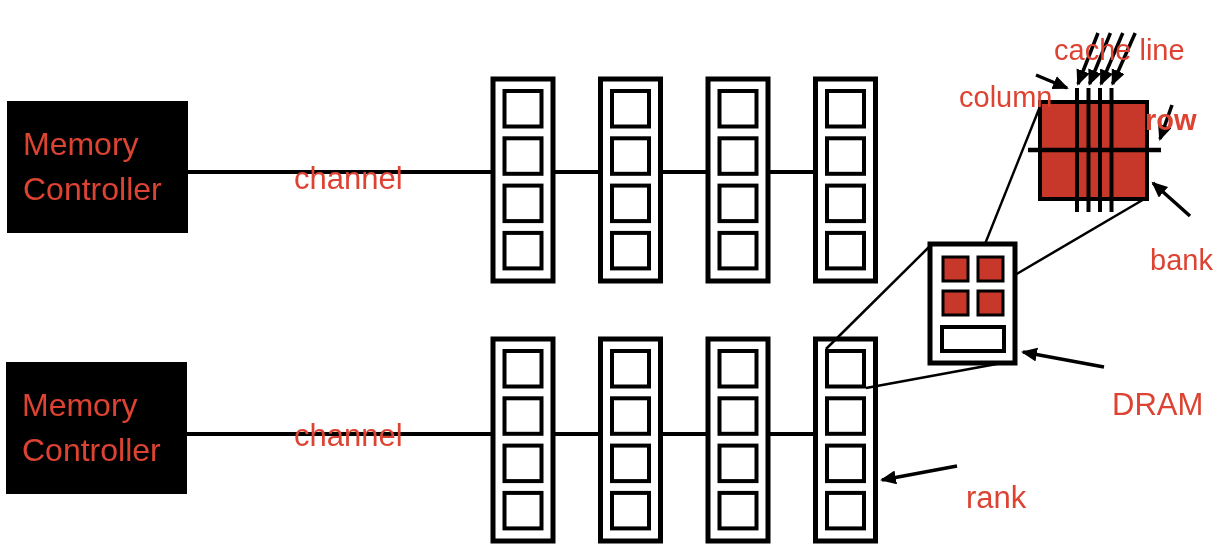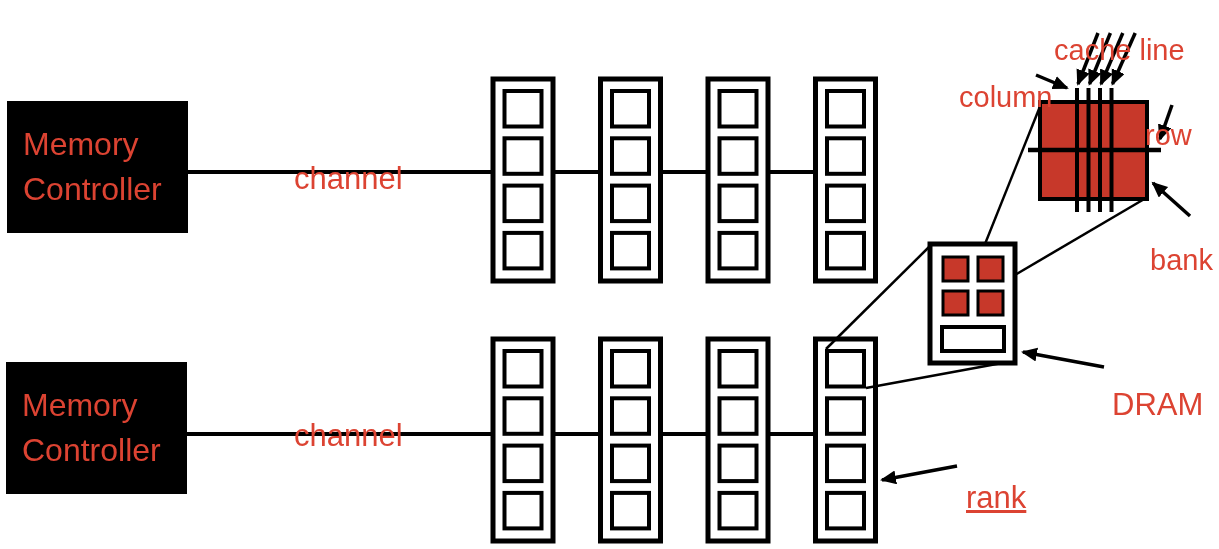--- a/index.html
+++ b/index.html
@@ -137,18 +137,18 @@
   </div>
   <div class="mc-box" style="left:6px;top:362px;">
     <div class="mc-text">Memory
 Controller</div>
   </div>
 
   <div class="lbl lbl-lg" style="left:294px;top:131px;">channel</div>
   <div class="lbl lbl-lg" style="left:294px;top:388px;">channel</div>
   <div class="lbl" style="left:1054px;top:3px;">cache line</div>
   <div class="lbl" style="left:959px;top:50px;">column</div>
-  <div class="lbl" style="left:1145px;top:88px;">row</div>
+  <div class="lbl" style="left:1145px;top:73px;font-weight:bold;">row</div>
   <div class="lbl" style="left:1150px;top:213px;">bank</div>
   <div class="lbl lbl-lg" style="left:1112px;top:357px;">DRAM</div>
-  <div class="lbl lbl-lg" style="left:966px;top:450px;text-decoration:underline;">rank</div>
+  <div class="lbl lbl-lg" style="left:966px;top:450px;">rank</div>
 
 </div>
 
 </body></html>

